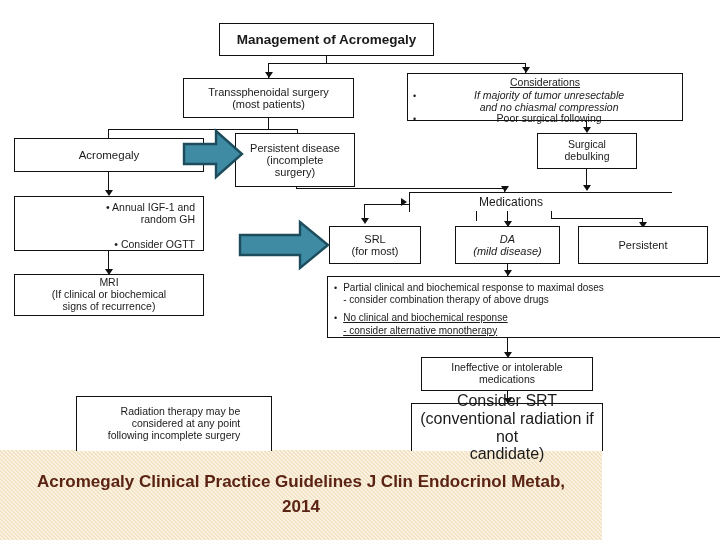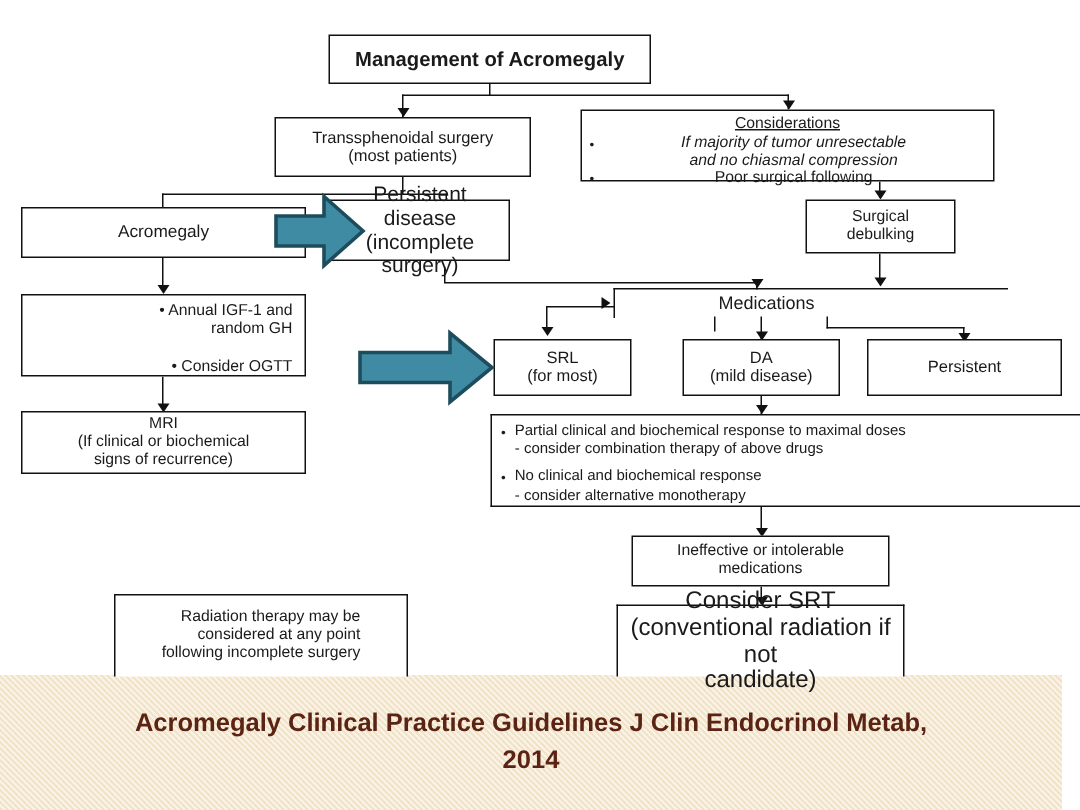--- a/index.html
+++ b/index.html
@@ -55,21 +55,21 @@
     border-bottom: 4px solid transparent;
     border-left: 6px solid #111;
   }
 
   
   .bigarrow { position: absolute; z-index: 6; }
   .bigarrow svg { display: block; }
 
   
   .banner {
-    position: absolute; left: 0; top: 450px; width: 708px; height: 90px;
+    position: absolute; left: 0; top: 450px; width: 602px; height: 90px;
     background-color: #f3e3c3;
     background-image:
       linear-gradient(45deg, rgba(255,255,255,.55) 25%, transparent 25%, transparent 50%, rgba(255,255,255,.55) 50%, rgba(255,255,255,.55) 75%, transparent 75%);
     background-size: 4px 4px;
     display: flex; align-items: center; justify-content: center;
   }
   .banner .cap {
     color: #5a2313;
     font-weight: bold;
     font-size: 17px;
@@ -95,21 +95,21 @@
     <div class="ln v" style="left:268px; top:63px; height:15px;"></div>
     <div class="arrowhead down" style="left:265px; top:72px;"></div>
     <div class="ln v" style="left:525px; top:63px; height:10px;"></div>
     <div class="arrowhead down" style="left:522px; top:67px;"></div>
 
     <div class="node" style="left:183px; top:78px; width:171px; height:40px; font-size:11px;">
       <span class="t">Transsphenoidal surgery
 (most patients)</span>
     </div>
 
-    <div class="node listbox" style="left:387px; top:73px; width:276px; height:48px; font-size:10.5px; padding:3px 5px;">
+    <div class="node listbox" style="left:407px; top:73px; width:276px; height:48px; font-size:10.5px; padding:3px 5px;">
       <div style="text-align:center;">
         <span class="underline">Considerations</span>
       </div>
       <div style="display:flex; gap:5px; align-items:flex-start; margin-top:1px;">
         <span style="font-size:9px; line-height:1.4;">•</span>
         <span class="t" style="flex:1; text-align:center;font-style:italic;">If majority of tumor unresectable
 and no chiasmal compression</span>
       </div>
       <div style="display:flex; gap:5px; align-items:flex-start;">
         <span style="font-size:9px; line-height:1.4;">•</span>
@@ -122,21 +122,21 @@
     <div class="ln v" style="left:108px; top:129px; height:9px;"></div>
     <div class="ln v" style="left:297px; top:129px; height:9px;"></div>
 
     <div class="ln v" style="left:586px; top:121px; height:11px;"></div>
     <div class="arrowhead down" style="left:583px; top:127px;"></div>
 
     <div class="node" style="left:14px; top:138px; width:190px; height:34px; font-size:11.5px;">
       <span class="t">Acromegaly</span>
     </div>
 
-    <div class="node" style="left:220px; top:133px; width:120px; height:41px; font-size:14px;">
+    <div class="node" style="left:235px; top:133px; width:120px; height:54px; font-size:11px;">
       <span class="t">Persistent disease
 (incomplete
 surgery)</span>
     </div>
 
     <div class="node" style="left:537px; top:133px; width:100px; height:36px; font-size:10.5px;">
       <span class="t">Surgical
 debulking</span>
     </div>
 
@@ -192,21 +192,21 @@
     <div class="arrowhead down" style="left:639px; top:222px;"></div>
 
     <div class="ln v" style="left:364px; top:204px; height:18px;"></div>
     <div class="ln h" style="left:364px; top:204px; width:46px;"></div>
     <div class="arrowhead down" style="left:361px; top:218px;"></div>
 
     <div class="node" style="left:329px; top:226px; width:92px; height:38px; font-size:11px;">
       <span class="t">SRL
 (for most)</span>
     </div>
-    <div class="node" style="left:455px; top:226px; width:105px; height:38px; font-size:11px;">
+    <div class="node" style="left:455px; top:226px; width:105px; height:38px; font-size:11px;font-style:italic;">
       <span class="t">DA
 (mild disease)</span>
     </div>
     <div class="node" style="left:578px; top:226px; width:130px; height:38px; font-size:11px;">
       <span class="t">Persistent</span>
     </div>
 
     <div class="bigarrow" style="left:238px; top:219px;">
       <svg width="92" height="52" viewBox="0 0 92 52">
         <polygon points="2,16 62,16 62,3 90,26 62,49 62,36 2,36" fill="#3e8ba3" stroke="#1d4d5c" stroke-width="2.4" stroke-linejoin="miter"></polygon>
@@ -217,21 +217,21 @@
     <div class="arrowhead down" style="left:504px; top:270px;"></div>
 
     <div class="node listbox" style="left:327px; top:276px; width:400px; height:62px; font-size:10px; padding:5px 6px; border-right:none;">
       <div style="display:flex; gap:6px; align-items:flex-start;">
         <span style="font-size:9px; line-height:1.5;">•</span>
         <span class="t" style="flex:1; line-height:1.22;">Partial clinical and biochemical response to maximal doses
       -      consider combination therapy of above drugs</span>
       </div>
       <div style="display:flex; gap:6px; align-items:flex-start; margin-top:6px;">
         <span style="font-size:9px; line-height:1.5;">•</span>
-        <span class="t" style="flex:1; line-height:1.22;">No clinical and biochemical response
+        <span class="t" style="flex:1; line-height:1.22;text-decoration:underline;">No clinical and biochemical response
       -      consider alternative monotherapy</span>
       </div>
     </div>
 
     <div class="ln v" style="left:507px; top:338px; height:18px;"></div>
     <div class="arrowhead down" style="left:504px; top:352px;"></div>
 
     <div class="node" style="left:421px; top:357px; width:172px; height:34px; font-size:10.5px;">
       <span class="t">Ineffective or intolerable
 medications</span>

